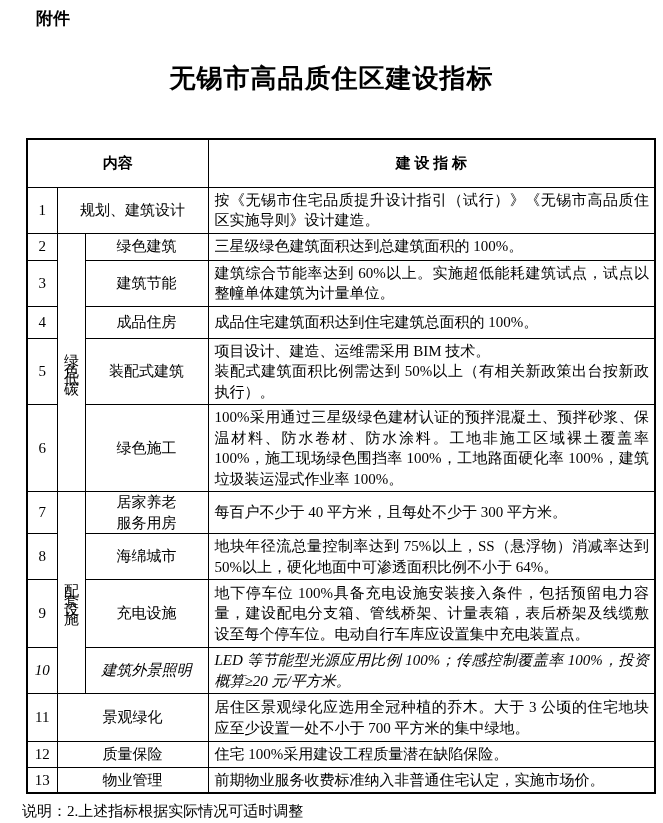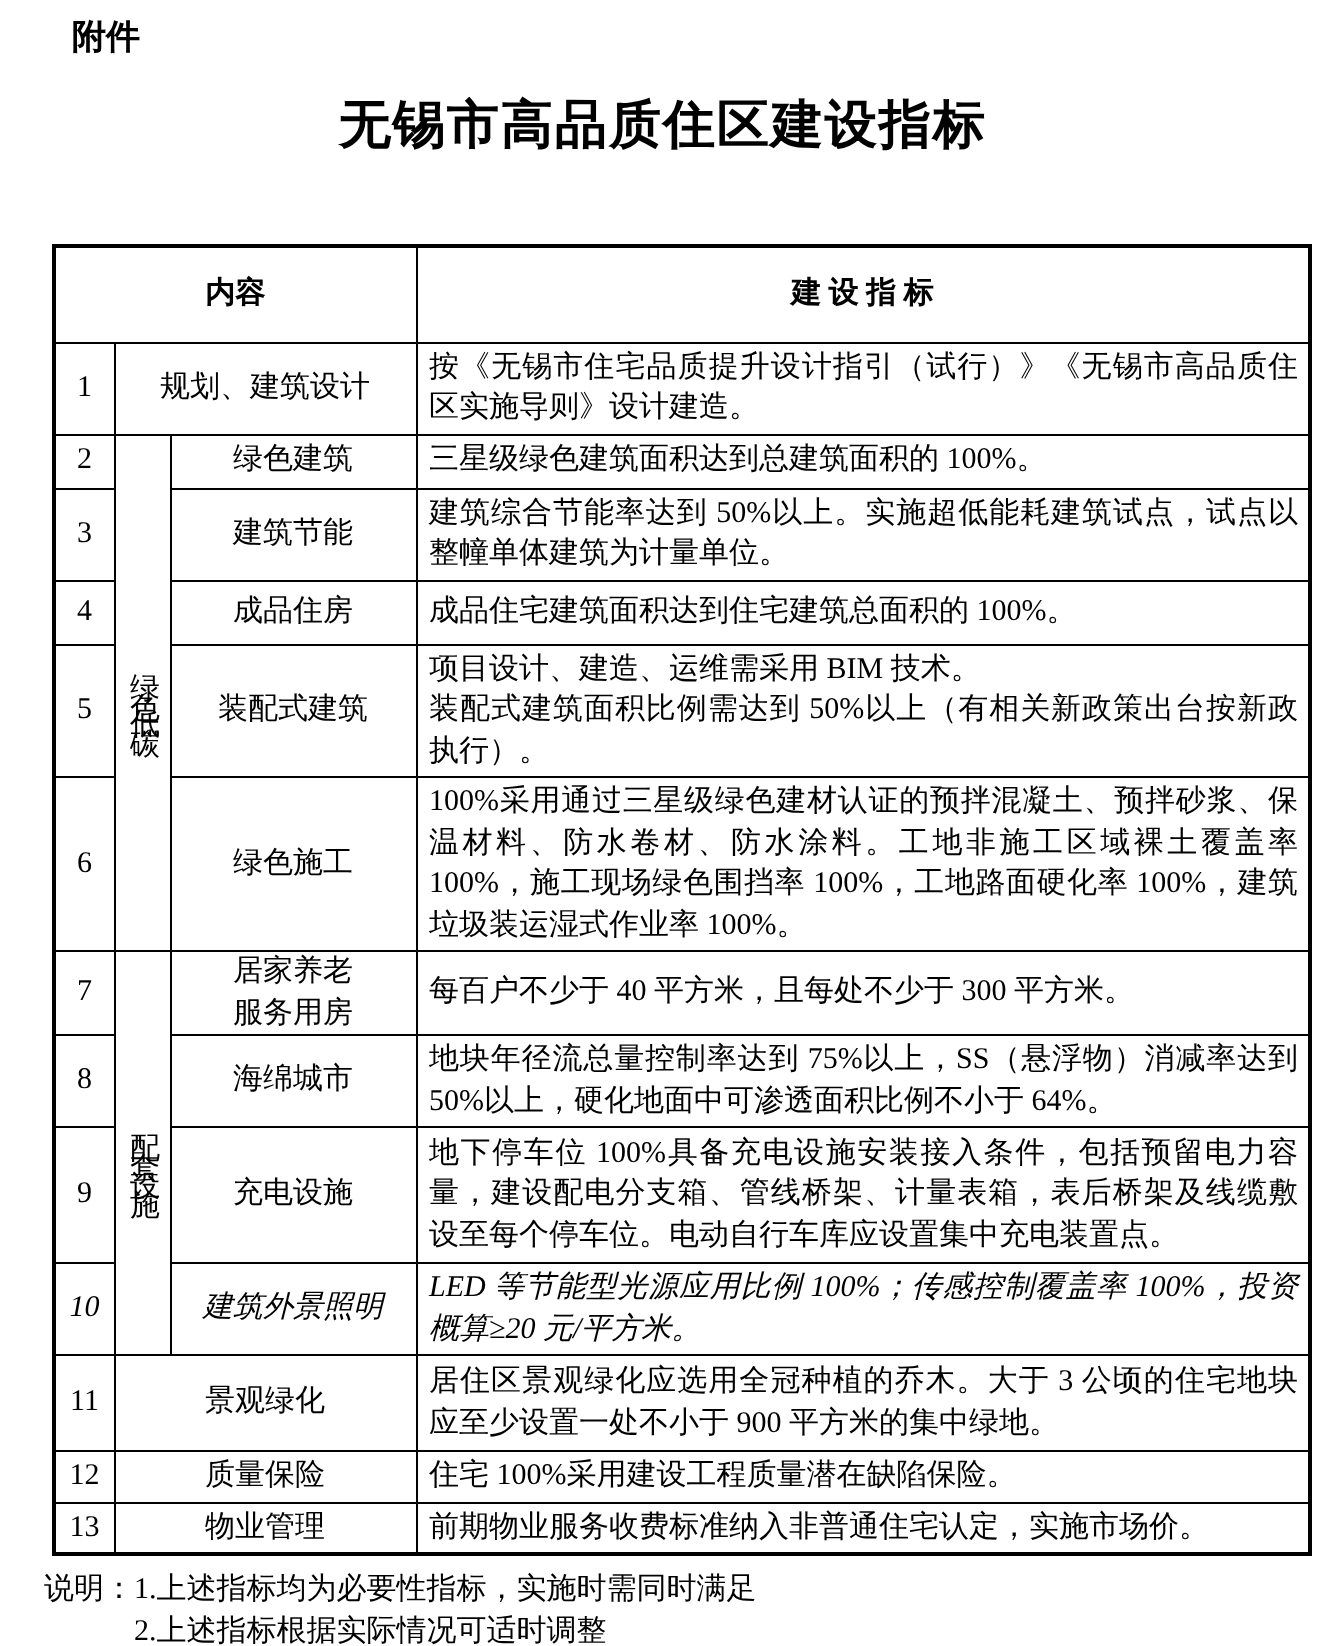--- a/index.html
+++ b/index.html
@@ -15,21 +15,21 @@
     margin-left: 36px;
     font-size: 17px;
     font-weight: bold;
     line-height: 22px;
   }
   .doc-title {
     text-align: center;
     font-size: 26px;
     font-weight: bold;
     letter-spacing: 1px;
-    margin-top: 16px;
+    margin-top: 32px;
     line-height: 34px;
   }
   table.indicators {
     border-collapse: collapse;
     table-layout: fixed;
     width: 628px;
     margin: 42px 0 0 26px;
     border: 2px solid #000;
   }
   table.indicators td {
@@ -99,21 +99,21 @@
 
     <tr class="h27">
       <td class="c-num">2</td>
       <td class="c-group" rowspan="5"><span class="v-text">绿色低碳</span></td>
       <td class="c-name">绿色建筑</td>
       <td class="c-ind">三星级绿色建筑面积达到总建筑面积的 100%。</td>
     </tr>
     <tr class="h40">
       <td class="c-num">3</td>
       <td class="c-name">建筑节能</td>
-      <td class="c-ind">建筑综合节能率达到 50%以上。实施超低能耗建筑试点，试点以整幢单体建筑为计量单位。</td>
+      <td class="c-ind">建筑综合节能率达到 60%以上。实施超低能耗建筑试点，试点以整幢单体建筑为计量单位。</td>
     </tr>
     <tr class="h32">
       <td class="c-num">4</td>
       <td class="c-name">成品住房</td>
       <td class="c-ind">成品住宅建筑面积达到住宅建筑总面积的 100%。</td>
     </tr>
     <tr class="h65">
       <td class="c-num">5</td>
       <td class="c-name">装配式建筑</td>
       <td class="c-ind">项目设计、建造、运维需采用 BIM 技术。
@@ -144,35 +144,34 @@
     </tr>
     <tr class="h43">
       <td class="c-num">10</td>
       <td class="c-name">建筑外景照明</td>
       <td class="c-ind">LED 等节能型光源应用比例 100%；传感控制覆盖率 100%，投资概算≥20 元/平方米。</td>
     </tr>
 
     <tr class="h48">
       <td class="c-num">11</td>
       <td class="c-name" colspan="2">景观绿化</td>
-      <td class="c-ind">居住区景观绿化应选用全冠种植的乔木。大于 3 公顷的住宅地块应至少设置一处不小于 900 平方米的集中绿地。</td>
+      <td class="c-ind">居住区景观绿化应选用全冠种植的乔木。大于 3 公顷的住宅地块应至少设置一处不小于 700 平方米的集中绿地。</td>
     </tr>
     <tr class="h24">
       <td class="c-num">12</td>
       <td class="c-name" colspan="2">质量保险</td>
       <td class="c-ind">住宅 100%采用建设工程质量潜在缺陷保险。</td>
     </tr>
     <tr class="h24">
       <td class="c-num">13</td>
       <td class="c-name" colspan="2">物业管理</td>
       <td class="c-ind">前期物业服务收费标准纳入非普通住宅认定，实施市场价。</td>
     </tr>
   </tbody>
 </table>
 
 <div class="notes">
   <div class="note-label">说明：</div>
   <div class="note-items">
-    <div>1.上述指标均为必要性指标，实施时需同时满足</div>
     <div>2.上述指标根据实际情况可适时调整</div>
 
   </div>
 </div>
 
 </body></html>

